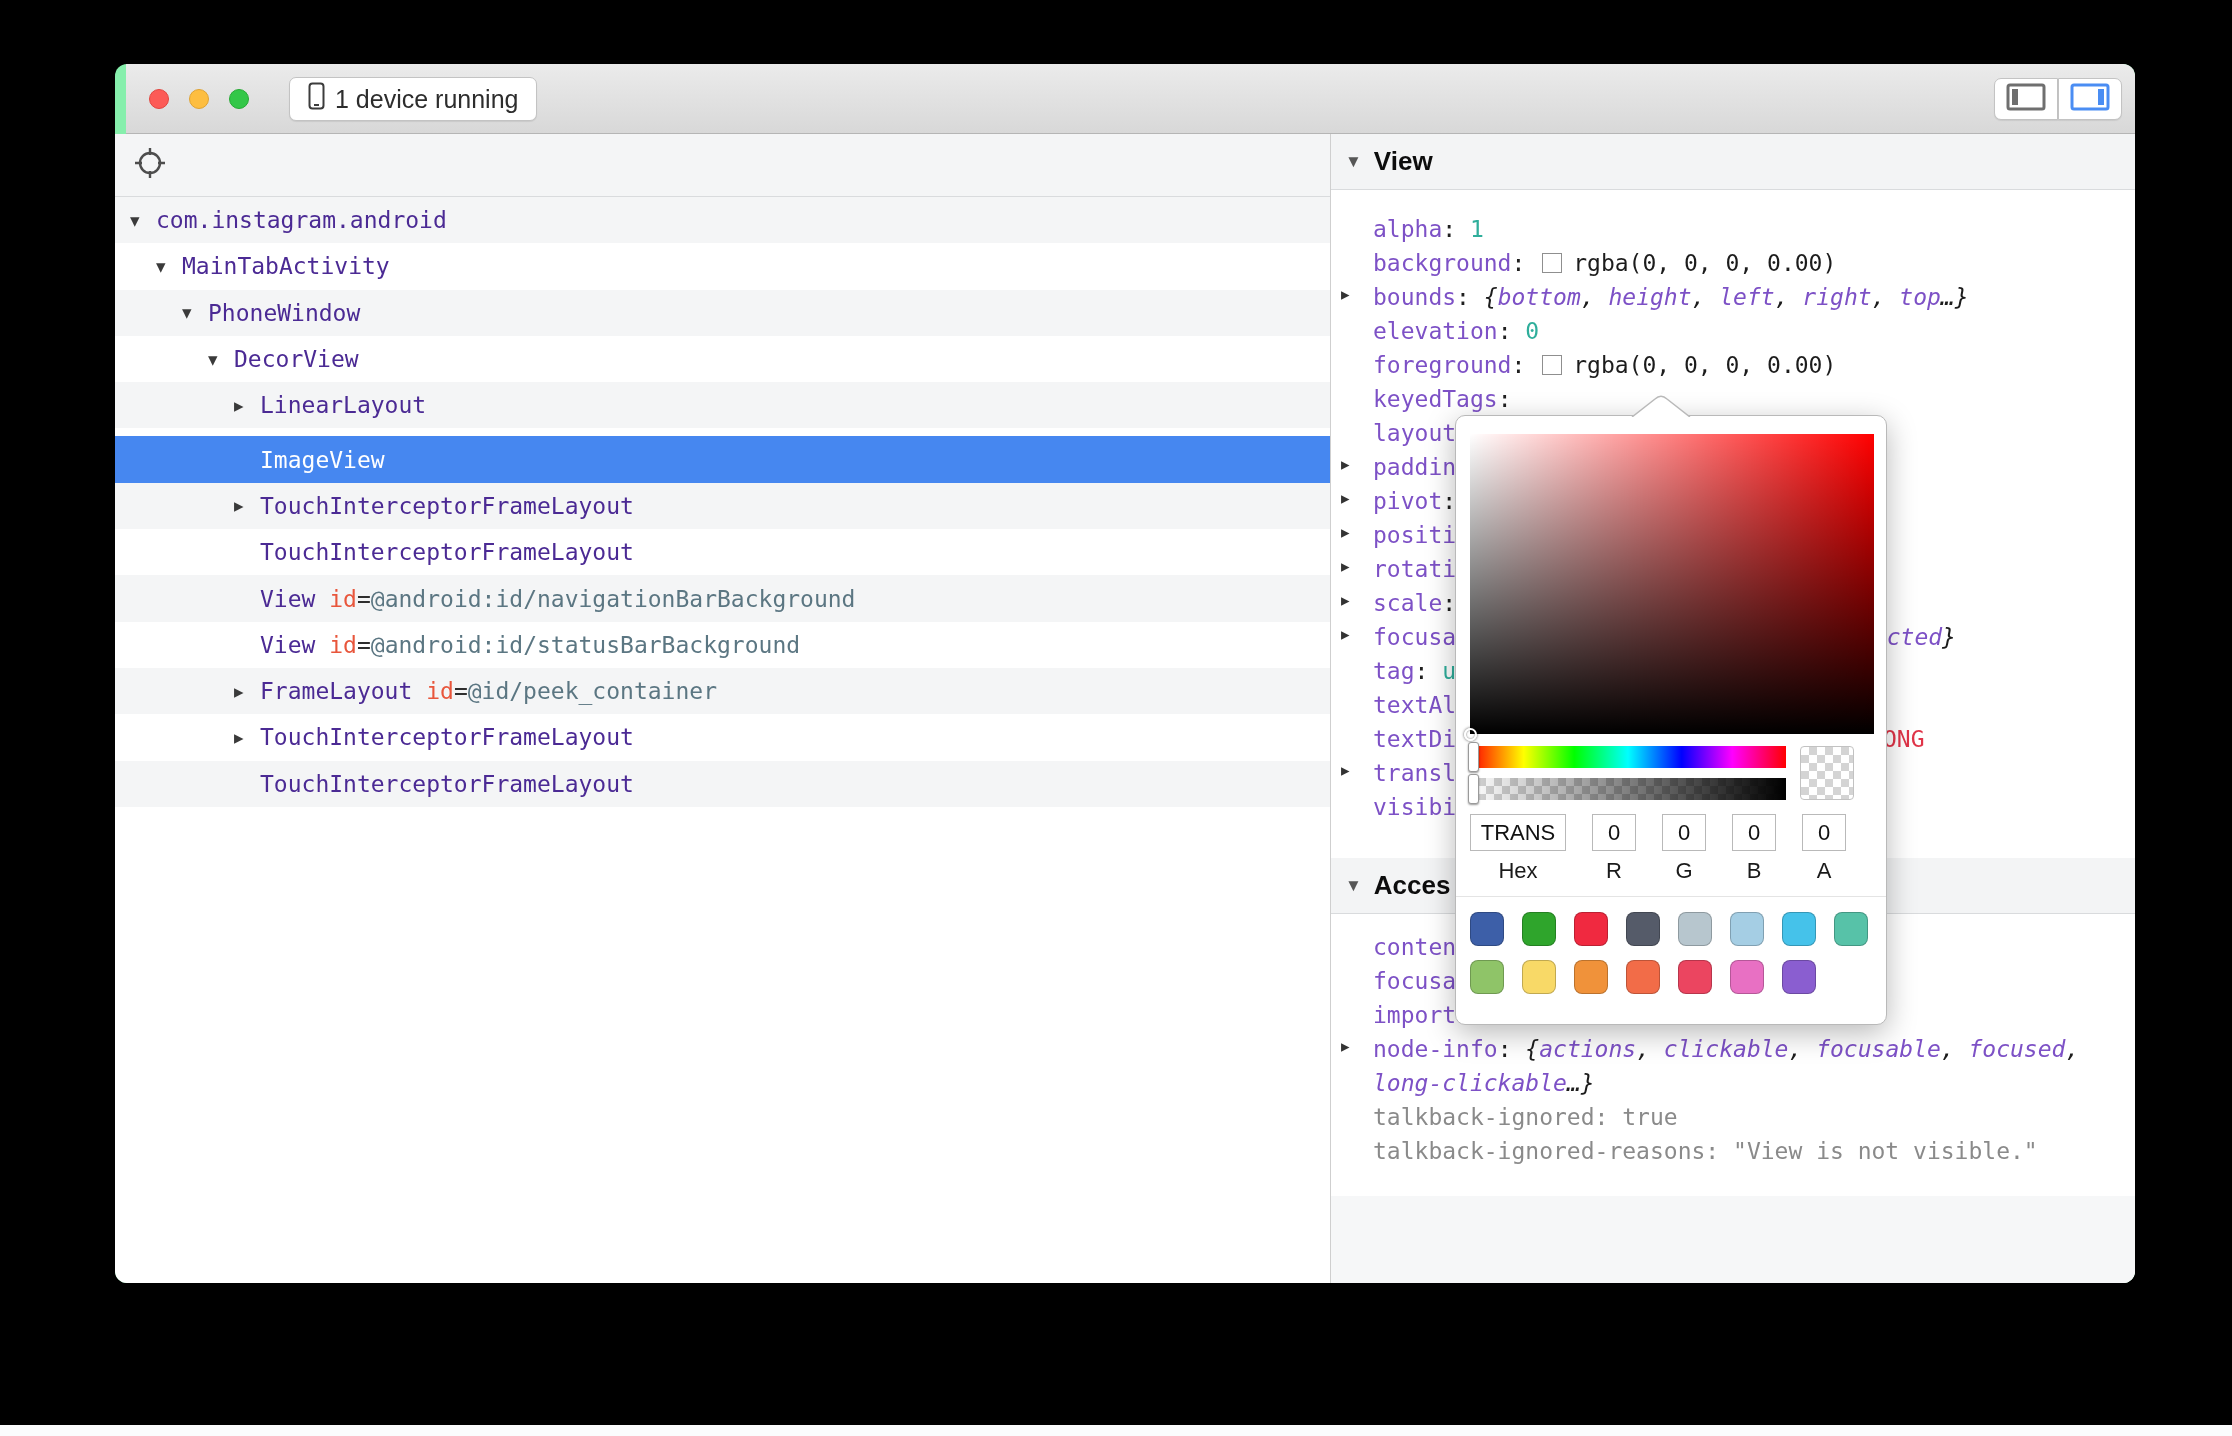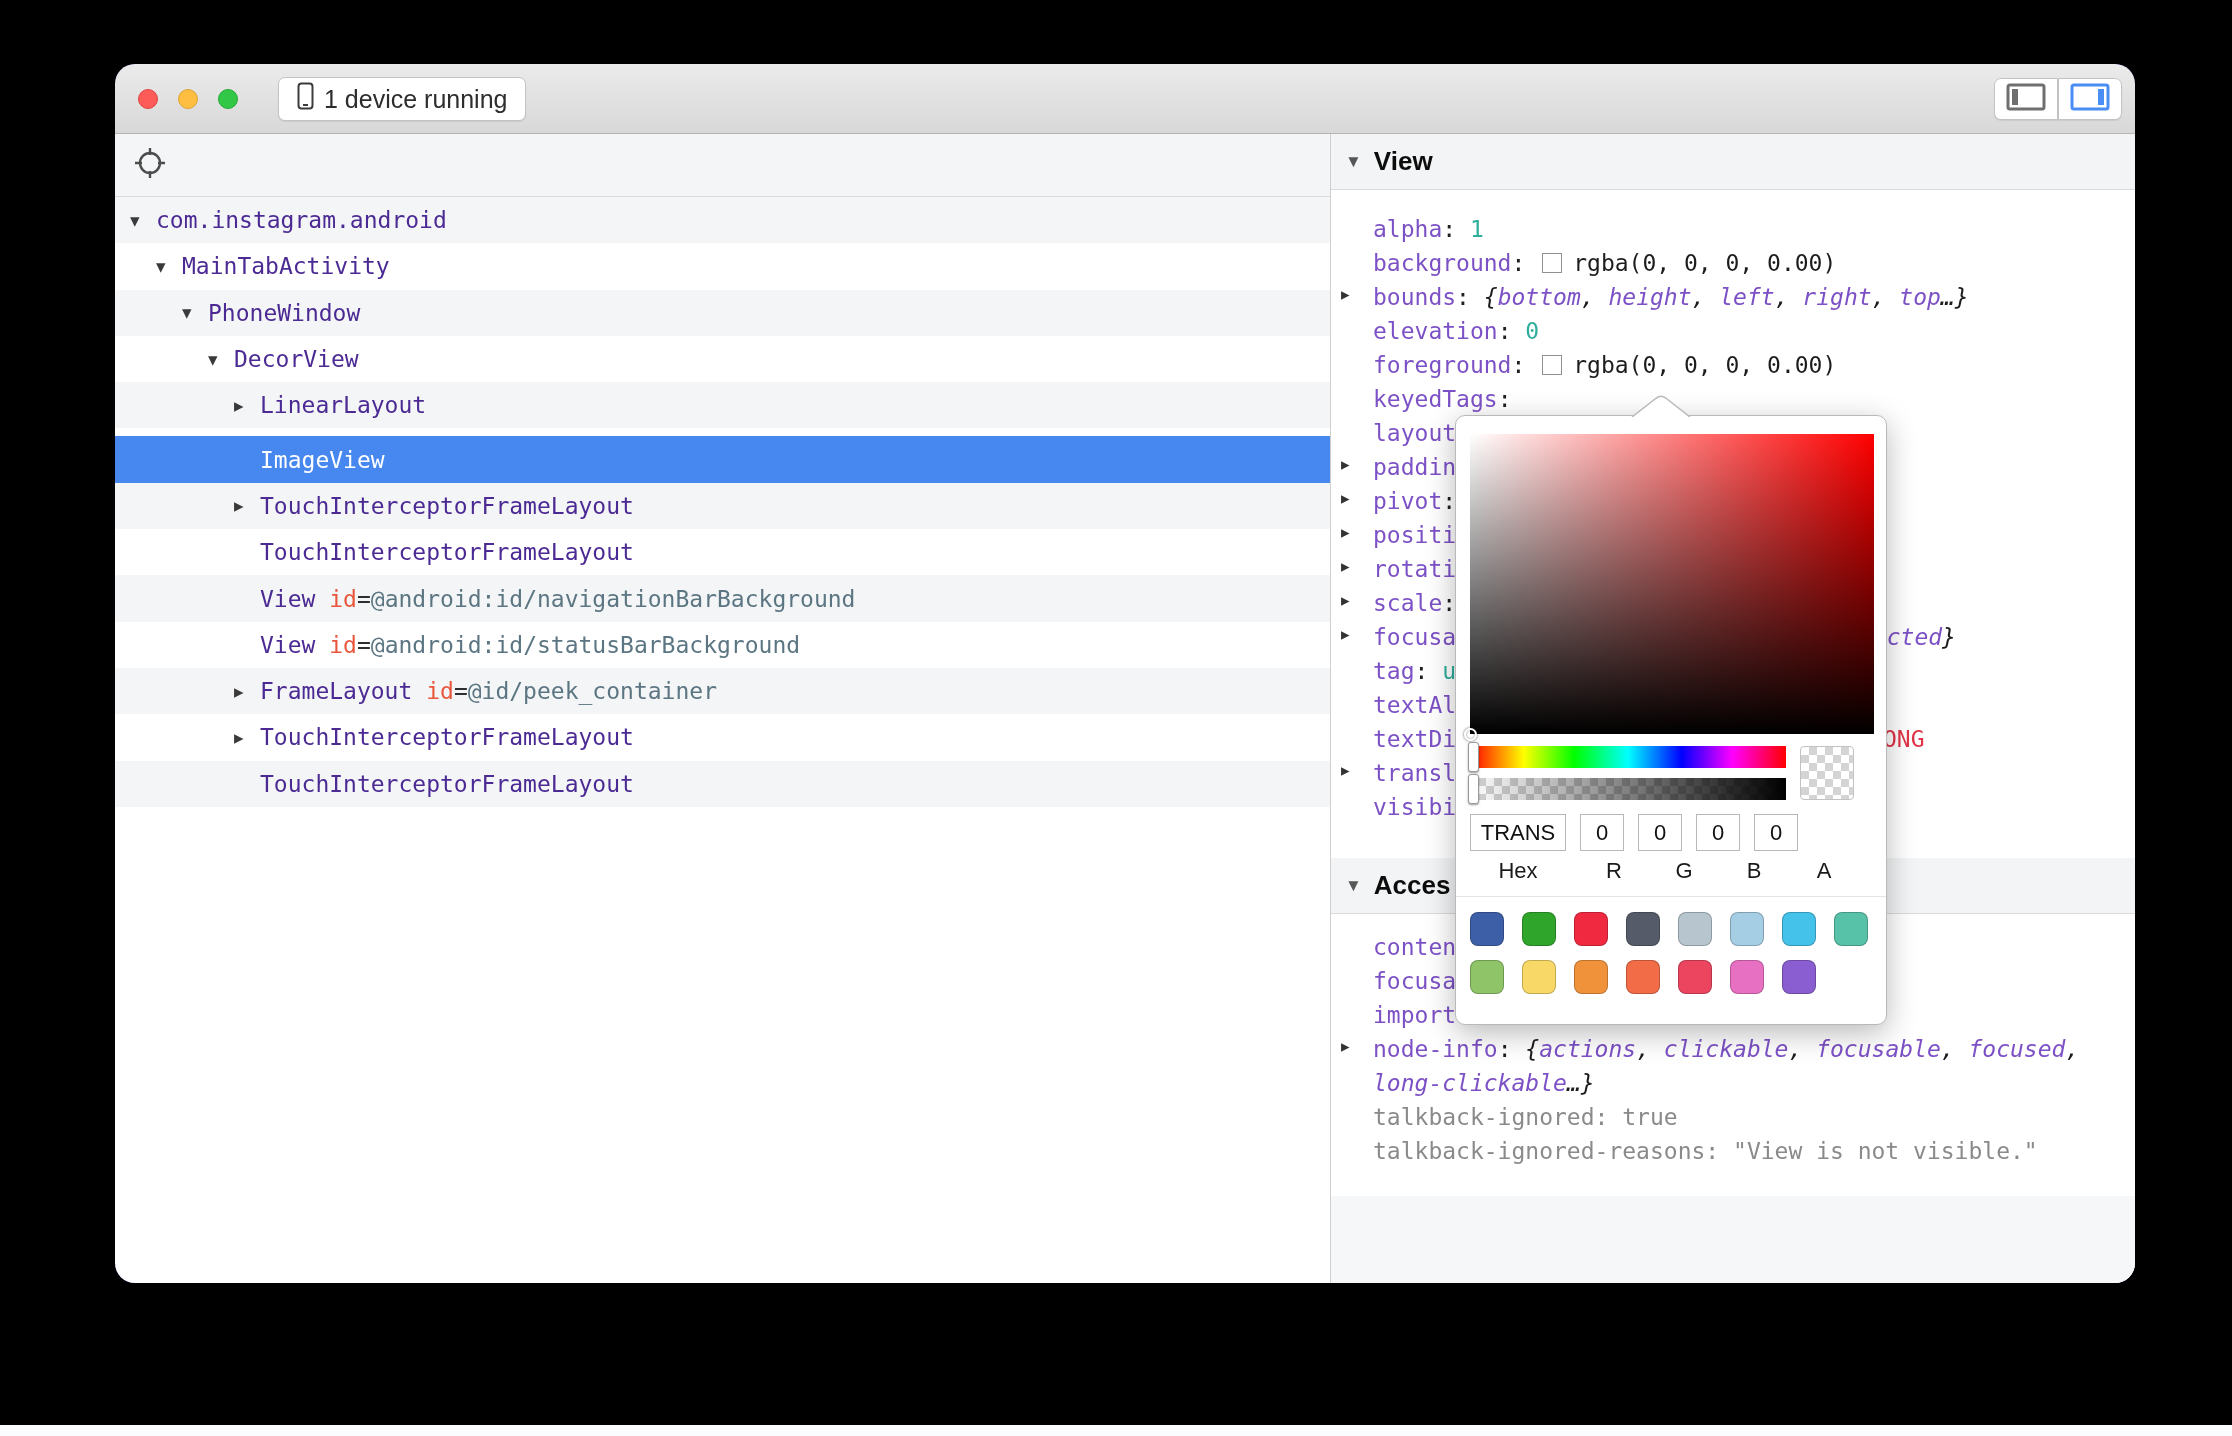--- a/index.html
+++ b/index.html
@@ -1,22 +1,22 @@
 <!DOCTYPE html>
 <html><head>
 <meta charset="utf-8">
 <style>
   * { margin:0; padding:0; box-sizing:border-box; }
   html,body { width:2232px; height:1436px; background:#000; overflow:hidden;
               font-family:"Liberation Sans", sans-serif; }
 
   
   .window { position:absolute; left:115px; top:64px; width:2020px; height:1219px;
-            background:#4c1d95; border-radius:20px; overflow:hidden;
-            box-shadow:0 24px 70px rgba(0,0,0,.65); }
+            background:#86efac; border-radius:12px; overflow:hidden;
+            box-shadow:0 24px 70px rgba(0,0,0,.65);padding-left:11px; }
 
   
   .toolbar { position:relative; height:70px;
              background:linear-gradient(#ebebeb,#d8d8d8);
              border-bottom:1px solid #b5b5b5; }
   .traffic { position:absolute; top:25px; width:20px; height:20px; border-radius:50%; }
   .t-red    { left:23px;  background:#fc5b57; border:1px solid #e14640; }
   .t-yellow { left:63px;  background:#fdbe41; border:1px solid #dfa334; }
   .t-green  { left:103px; background:#33c748; border:1px solid #27aa35; }
   .device-btn { position:absolute; left:163px; top:13px; height:44px; padding:0 18px;
@@ -97,21 +97,21 @@
                linear-gradient(45deg,#d4d4d4 25%,transparent 25%,transparent 75%,#d4d4d4 75%),
                linear-gradient(45deg,#d4d4d4 25%,#fff 25%,#fff 75%,#d4d4d4 75%);
              background-size:16px 16px; background-position:0 0, 8px 8px; }
   .alpha-grad { position:absolute; inset:0;
                 background:linear-gradient(to right,rgba(0,0,0,0),#000); }
   .slider-thumb { position:absolute; left:-2px; top:-4px; width:11px; height:30px;
                   background:#fff; border:1px solid #9a9a9a; border-radius:3px;
                   box-shadow:0 1px 2px rgba(0,0,0,.4); z-index:2; }
   .cur-swatch { position:absolute; left:344px; top:330px; width:54px; height:54px;
                 border:1px solid #c2c2c2; border-radius:4px; }
-  .field-row { position:absolute; left:14px; top:398px; display:flex; gap:14px; }
+  .field-row { position:absolute; left:14px; top:398px; display:flex; gap:26px; }
   .field-row input { height:37px; border:1px solid #b9b9b9; background:#fff;
                      font:22px "Liberation Sans",sans-serif; text-align:center; color:#111; }
   .f-hex { width:96px; } .f-sm { width:44px; }
   .label-row { position:absolute; left:14px; top:442px; display:flex; gap:26px;
                font-size:22px; color:#1a1a1a; }
   .label-row span { display:inline-block; text-align:center; }
   .l-hex { width:96px; } .l-sm { width:44px; }
   .popup-divider { position:absolute; left:0; right:0; top:480px;
                    border-top:1px solid #e4e4e4; }
   .palette-row { position:absolute; left:14px; display:flex; gap:18px; }

